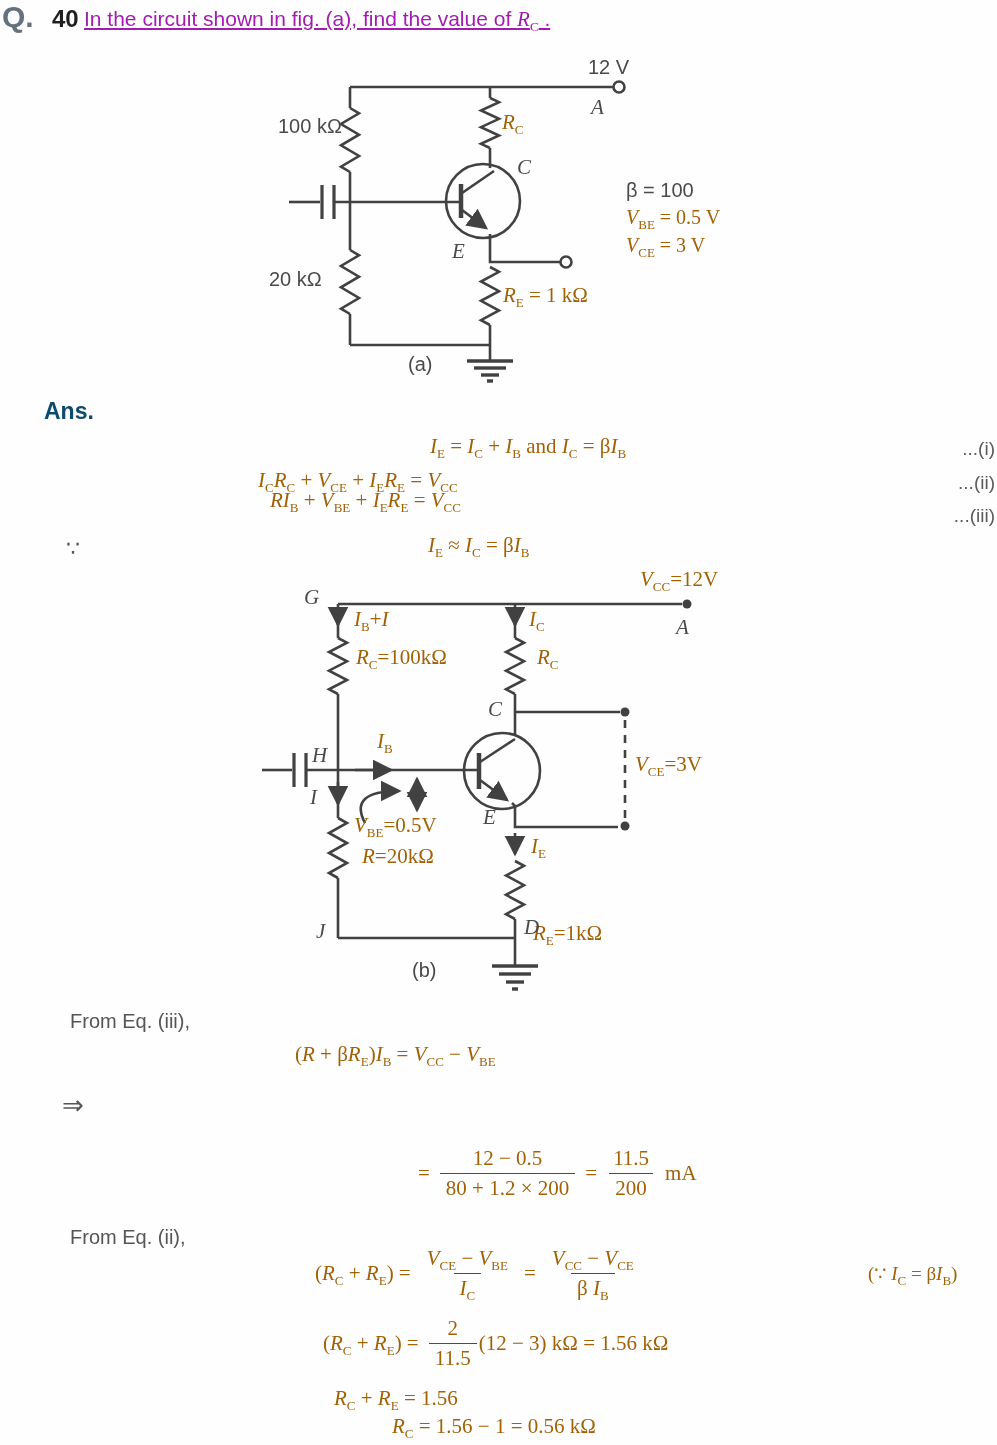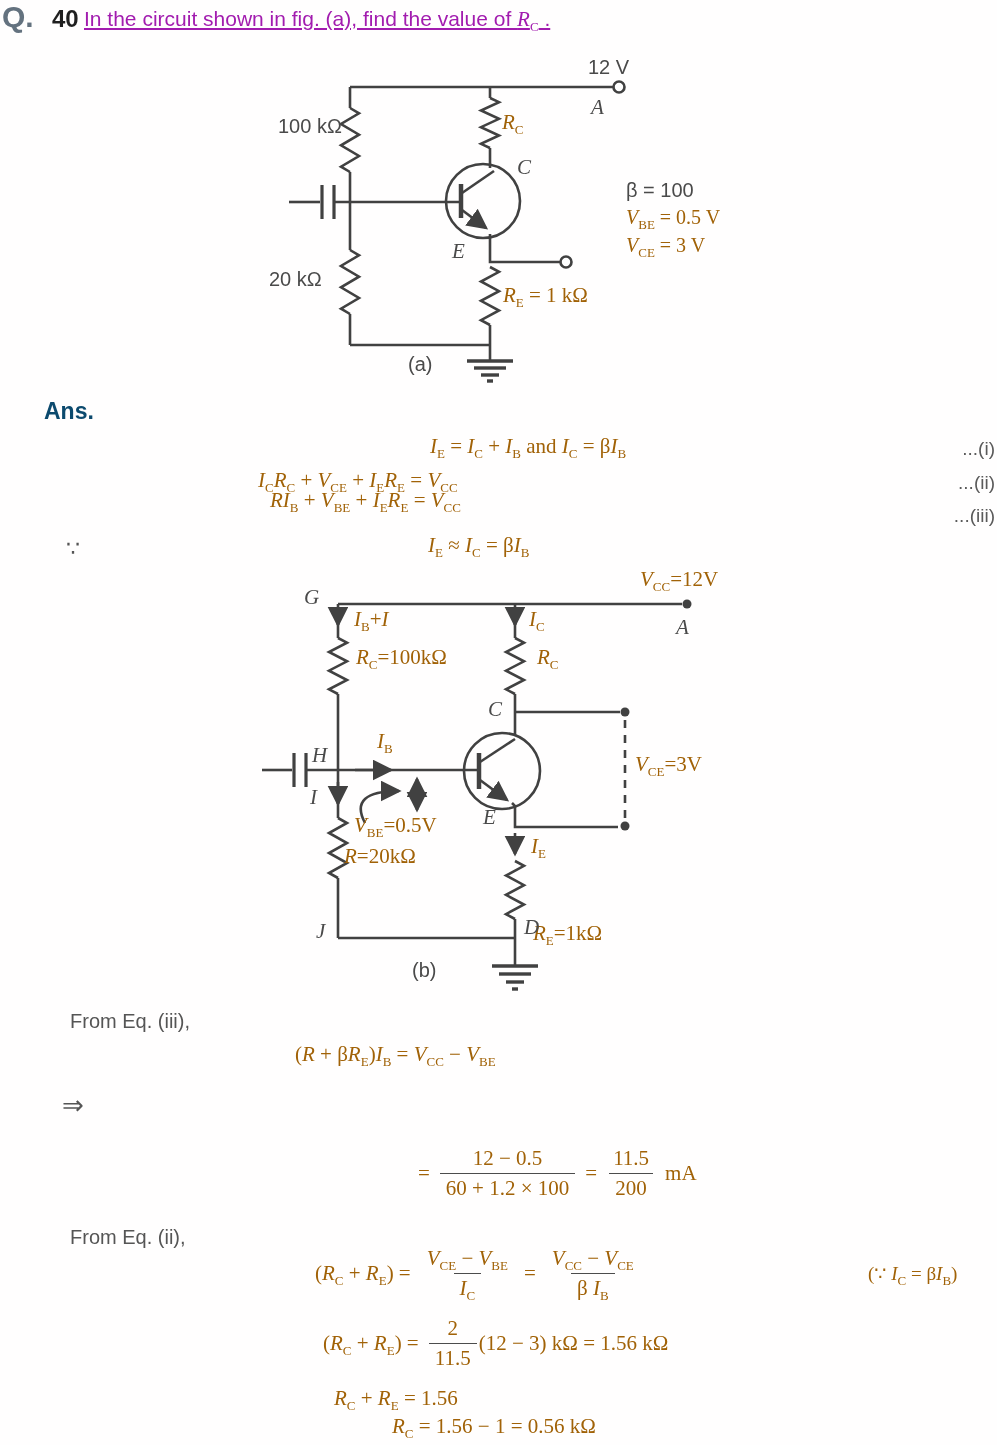--- a/index.html
+++ b/index.html
@@ -166,21 +166,21 @@
   <div class="lbl node" style="left:304px;top:585px">G</div>
   <div class="lbl node" style="left:676px;top:615px">A</div>
   <div class="lbl math" style="left:354px;top:607px"><span class="mv">I</span><sub>B</sub><span class="mt">+</span><span class="mv">I</span></div>
   <div class="lbl math" style="left:356px;top:645px"><span class="mv">R</span><sub>C</sub><span class="mt">=100kΩ</span></div>
   <div class="lbl math" style="left:529px;top:607px"><span class="mv">I</span><sub>C</sub></div>
   <div class="lbl math" style="left:537px;top:645px"><span class="mv">R</span><sub>C</sub></div>
   <div class="lbl node" style="left:312px;top:743px">H</div>
   <div class="lbl math" style="left:377px;top:729px"><span class="mv">I</span><sub>B</sub></div>
   <div class="lbl node" style="left:310px;top:785px">I</div>
   <div class="lbl math" style="left:354px;top:813px"><span class="mv">V</span><sub>BE</sub><span class="mt">=0.5V</span></div>
-  <div class="lbl math" style="left:344px;top:844px"><span class="mv">R</span><span class="mt">=20kΩ</span></div>
+  <div class="lbl math" style="left:362px;top:844px"><span class="mv">R</span><span class="mt">=20kΩ</span></div>
   <div class="lbl node" style="left:316px;top:919px">J</div>
   <div class="lbl node" style="left:488px;top:697px">C</div>
   <div class="lbl node" style="left:483px;top:805px">E</div>
   <div class="lbl math" style="left:635px;top:752px"><span class="mv">V</span><sub>CE</sub><span class="mt">=3V</span></div>
   <div class="lbl math" style="left:531px;top:834px"><span class="mv">I</span><sub>E</sub></div>
   <div class="lbl math" style="left:533px;top:921px"><span class="mv">R</span><sub>E</sub><span class="mt">=1kΩ</span></div>
   <div class="lbl node" style="left:524px;top:915px">D</div>
   <div class="lbl" style="left:412px;top:959px">(b)</div>
 
   <div class="worktxt" style="left:70px;top:1010px">From Eq. (iii),</div>
@@ -189,21 +189,21 @@
     <span class="math"><span class="mt">(</span><span class="mv">R</span><span class="mt"> + β</span><span class="mv">R</span><sub>E</sub><span class="mt">)</span><span class="mv">I</span><sub>B</sub><span class="mt"> = </span><span class="mv">V</span><sub>CC</sub><span class="mt"> − </span><span class="mv">V</span><sub>BE</sub></span>
   </div>
 
   <div class="sym" style="left:62px;top:1090px;font-size:26px">⇒</div>
 
 
   <div class="eqrow" style="left:418px;top:1146px">
     <span class="math mt">=</span>
     <span class="frac">
       <span class="num math mt">12 − 0.5</span>
-      <span class="den math mt">60 + 1.2 × 100</span>
+      <span class="den math mt">80 + 1.2 × 200</span>
     </span>
     <span class="math mt">=</span>
     <span class="frac">
       <span class="num math mt">11.5</span>
       <span class="den math mt">200</span>
     </span>
     <span class="math mt">mA</span>
   </div>
 
   <div class="worktxt" style="left:70px;top:1226px">From Eq. (ii),</div>

